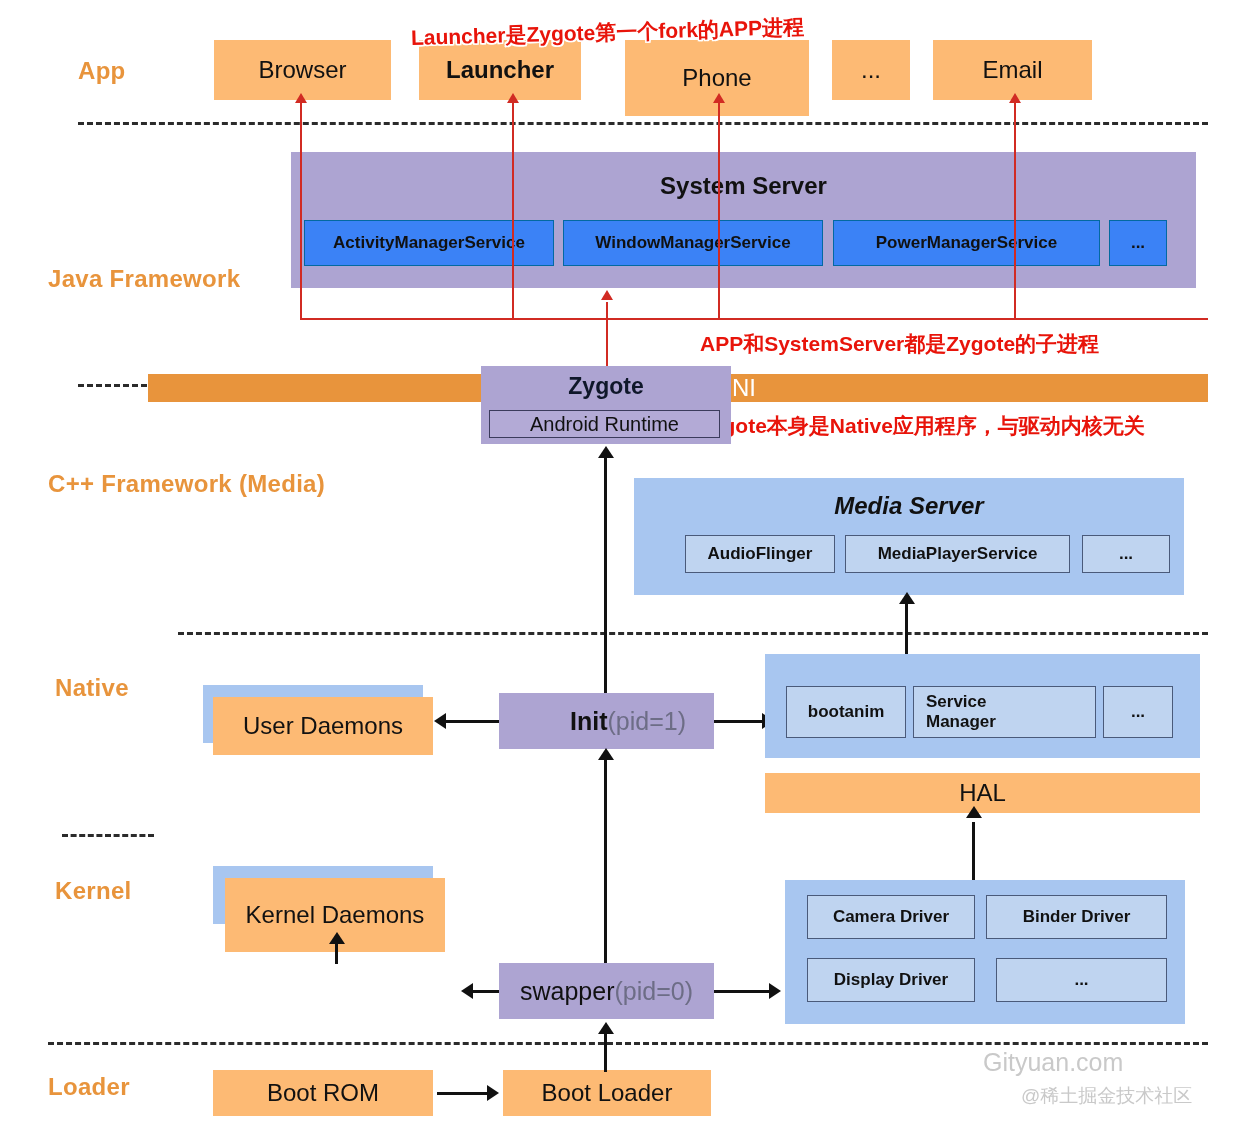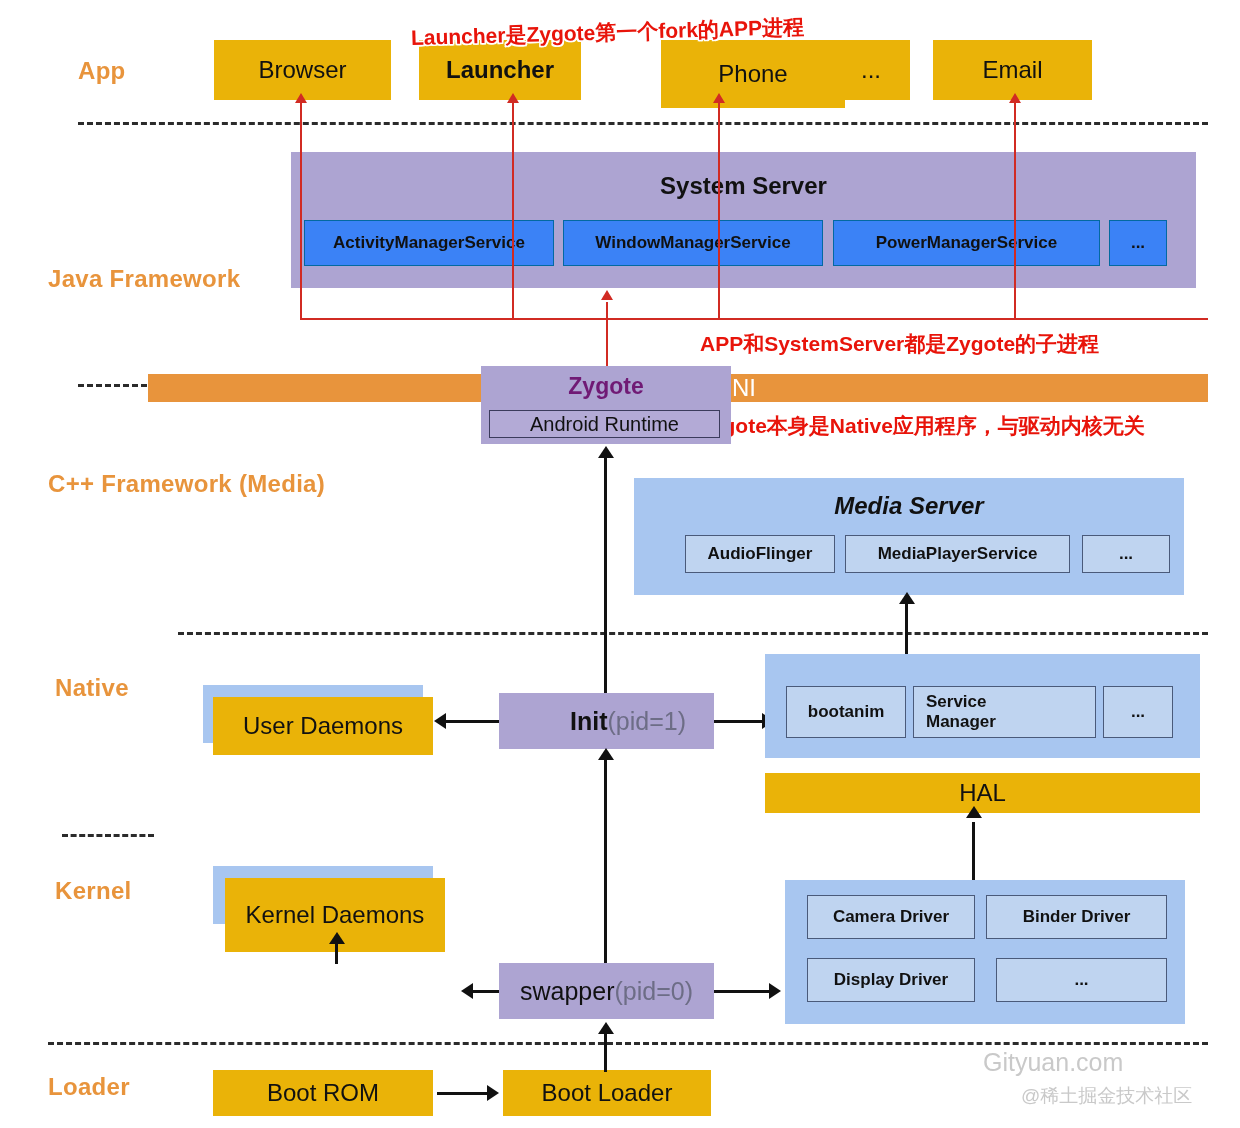--- a/index.html
+++ b/index.html
@@ -29,21 +29,21 @@
   }
 
   
   .dashed-sep {
     border-top: 3px dashed #2b2b2b;
     height: 0;
   }
 
   
   .blue-box {
-    background: #eab308;
+    background: #fdba74;
     color: #111111;
     display: flex;
     align-items: center;
     justify-content: center;
     font-size: 24px;
     text-align: center;
     line-height: 1.1;
   }
   .purple-box {
     background: #ADA4D2;
@@ -178,21 +178,21 @@
   <div class="abs layer-label" style="left:48px; top:1073px;">Loader</div>
 
   <div class="abs dashed-sep" style="left:78px; top:122px; width:1130px;"></div>
   <div class="abs dashed-sep" style="left:78px; top:384px; width:78px;"></div>
   <div class="abs dashed-sep" style="left:178px; top:632px; width:1030px;"></div>
   <div class="abs dashed-sep" style="left:62px; top:834px; width:92px;"></div>
   <div class="abs dashed-sep" style="left:48px; top:1042px; width:1160px;"></div>
 
   <div class="abs blue-box" style="left:214px; top:40px; width:177px; height:60px;">Browser</div>
   <div class="abs blue-box" style="left:419px; top:40px; width:162px; height:60px;font-weight:bold;">Launcher</div>
-  <div class="abs blue-box" style="left:625px; top:40px; width:184px; height:68px;margin-left:36px;">Phone</div>
+  <div class="abs blue-box" style="left:625px; top:40px; width:184px; height:76px;">Phone</div>
   <div class="abs blue-box" style="left:832px; top:40px; width:78px; height:60px;">...</div>
   <div class="abs blue-box" style="left:933px; top:40px; width:159px; height:60px;">Email</div>
 
   <div class="abs purple-box" style="left:291px; top:152px; width:905px; height:136px; display:block;">
     <div class="panel-title" style="margin-top:20px;">System Server</div>
   </div>
   <div class="abs inner-box-purple" style="left:304px; top:220px; width:250px; height:46px;">ActivityManagerService</div>
   <div class="abs inner-box-purple" style="left:563px; top:220px; width:260px; height:46px;">WindowManagerService</div>
   <div class="abs inner-box-purple" style="left:833px; top:220px; width:267px; height:46px;">PowerManagerService</div>
   <div class="abs inner-box-purple" style="left:1109px; top:220px; width:58px; height:46px;">...</div>
@@ -218,21 +218,21 @@
   <div class="abs annot annot-tilt" style="left:411px; top:24px;">Launcher是Zygote第一个fork的APP进程</div>
   <div class="abs annot" style="left:700px; top:330px;">APP和SystemServer都是Zygote的子进程</div>
   <div class="abs annot" style="left:698px; top:412px;">Zygote本身是Native应用程序，与驱动内核无关</div>
   <div class="abs annot" style="left:852px; top:656px;">ServiceManager是init的子进程</div>
 
   <div class="abs orange-bar" style="left:148px; top:374px; width:1060px; height:28px;">
     <span style="margin-left:120px;">JNI</span>
   </div>
 
   <div class="abs purple-box" style="left:481px; top:366px; width:250px; height:78px; display:block;">
-    <div style="text-align:center; font-size:23px; font-weight:bold; margin-top:7px; color:#701a75;">Zygote</div>
+    <div style="text-align:center; font-size:23px; font-weight:bold; margin-top:7px; color:#0f172a;">Zygote</div>
   </div>
   <div class="abs" style="left:489px; top:410px; width:231px; height:28px; background:#B3AAD6; border:1px solid #3b3b5c; display:flex; align-items:center; justify-content:center; font-size:20px; color:#111;">Android Runtime</div>
 
   <div class="abs v-line" style="left:604px; top:456px; height:240px;"></div>
   <div class="abs arrow-up" style="left:598px; top:446px;"></div>
 
   <div class="abs blue-panel" style="left:634px; top:478px; width:550px; height:117px;">
     <div class="panel-title" style="margin-top:14px;font-style:italic;">Media Server</div>
   </div>
   <div class="abs inner-box" style="left:685px; top:535px; width:150px; height:38px;">AudioFlinger</div>

